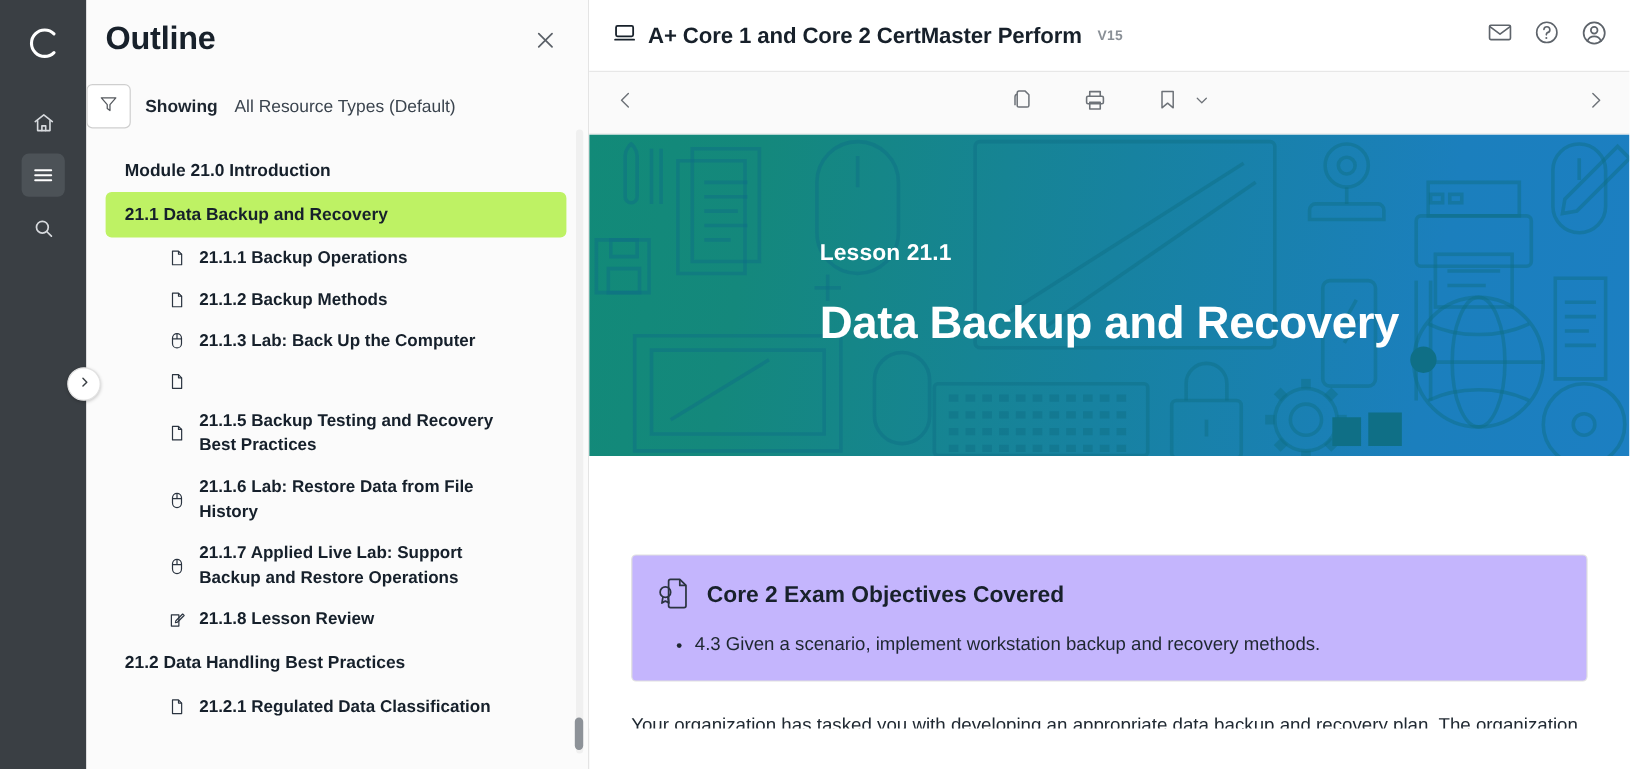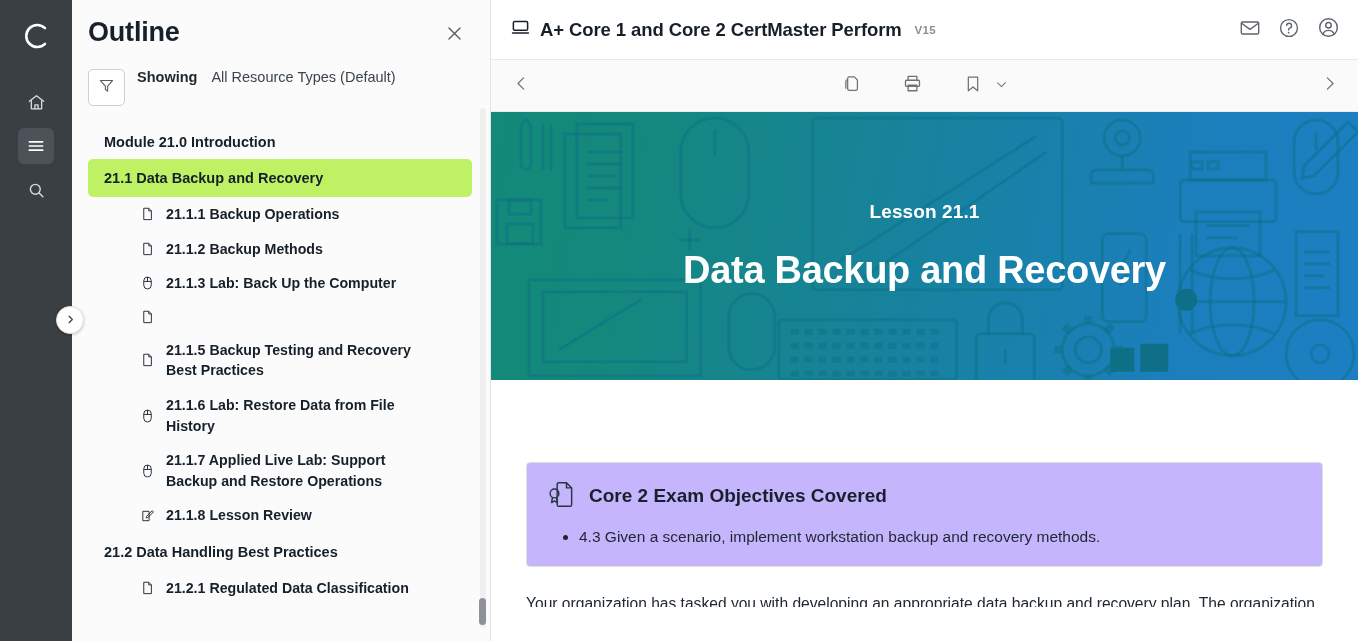--- a/index.html
+++ b/index.html
@@ -54,22 +54,22 @@
     padding: 18px 22px 0 16px;
     display: flex; align-items: flex-start; justify-content: space-between;
   }
   .outline-title {
     font-size: 27px; font-weight: bold; color: #18212b;
     letter-spacing: -0.2px; line-height: 1.1;
   }
   .close-x { cursor: pointer; padding: 4px; margin-top: 2px; }
 
   .filter-row {
-    display: flex; gap: 12px;
-    padding: 18px 16px 0 16px;
+    display: flex; align-items: center; gap: 12px;
+    padding: 18px 16px 0 0;
   }
   .filter-btn {
     width: 37px; height: 37px; border: 1px solid #cfcfcf; border-radius: 5px;
     background: #fff; display: flex; align-items: center; justify-content: center;
     cursor: pointer; flex: 0 0 37px;
   }
   .showing-label { font-size: 14.5px; font-weight: bold; color: #1d2630; }
   .showing-value { font-size: 14.5px; color: #3b444e; margin-left: 2px; }
 
   .outline-list {
@@ -154,21 +154,21 @@
   .content {
     flex: 1 1 auto; overflow: hidden; background: #fff;
   }
   .hero {
     height: 268px; width: 100%;
     background: linear-gradient(100deg, #128a78 0%, #14887c 16%, #1782a0 50%, #1b7fbd 80%, #1c7fc2 100%);
     position: relative; overflow: hidden;
     display: flex; flex-direction: column; align-items: center; justify-content: center;
   }
   .hero-pattern { position: absolute; inset: 0; opacity: 1; }
-  .hero-text { position: relative; z-index: 2; text-align: center; }
+  .hero-text { position: relative; z-index: 2; text-align: left; }
   .hero-lesson {
     color: #ffffff; font-size: 19px; font-weight: bold; letter-spacing: .1px;
     margin-bottom: 26px;
   }
   .hero-heading {
     color: #ffffff; font-size: 38px; font-weight: bold; letter-spacing: -0.3px;
   }
 
   .body-area { padding: 0 35px; }
   .objectives {

